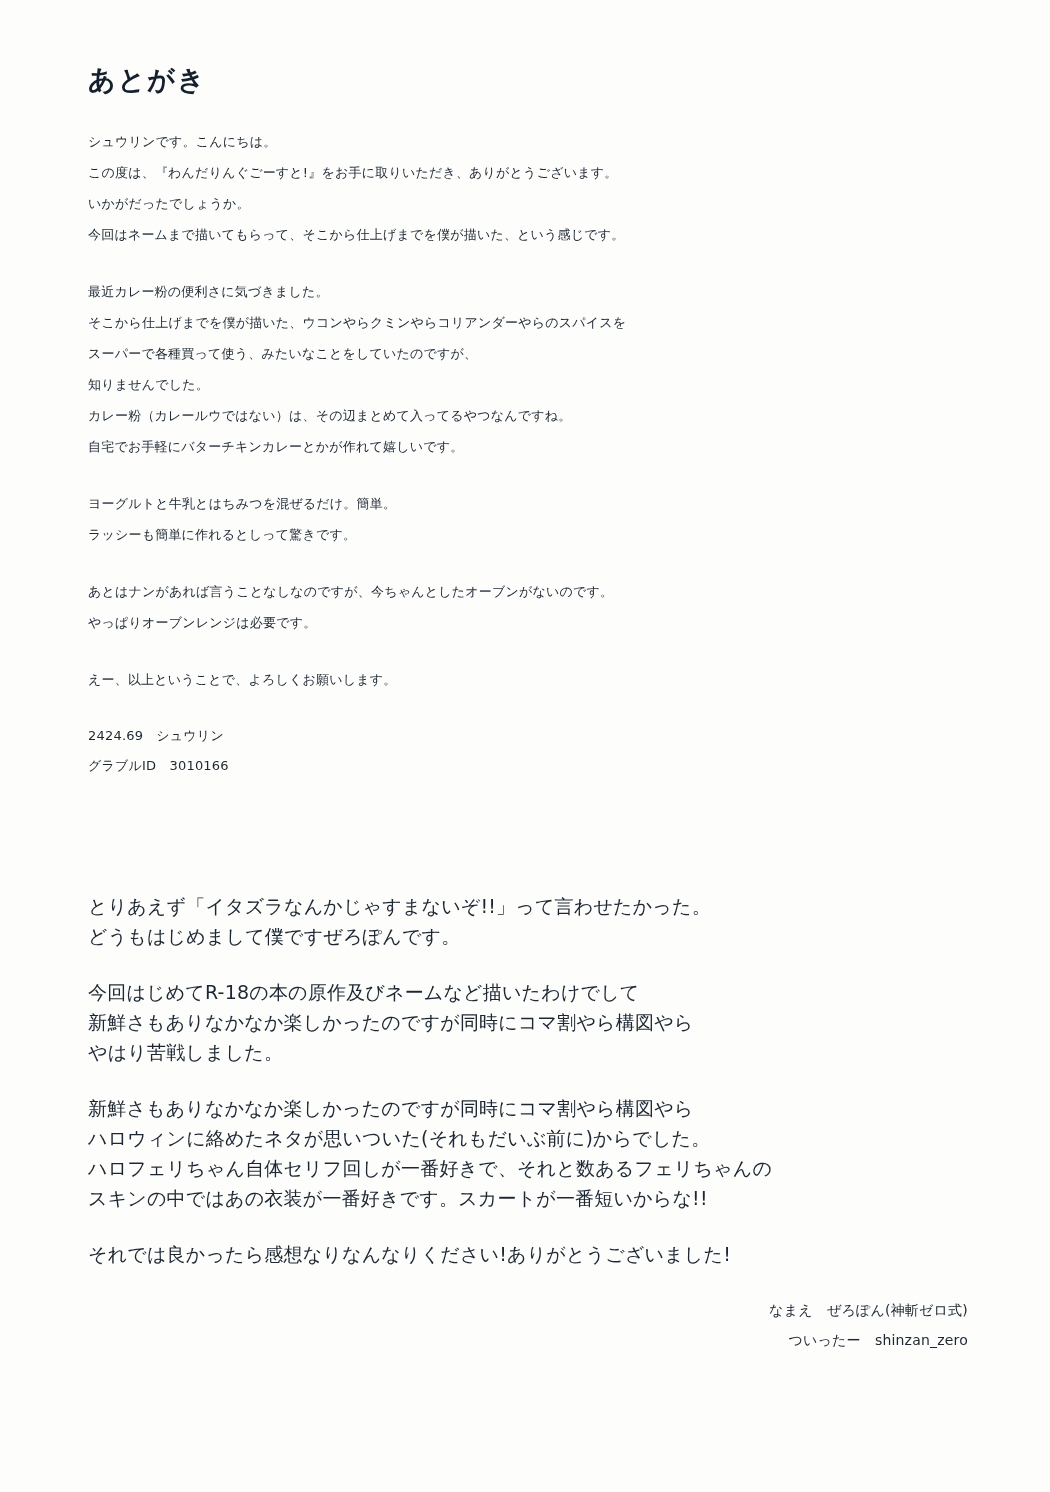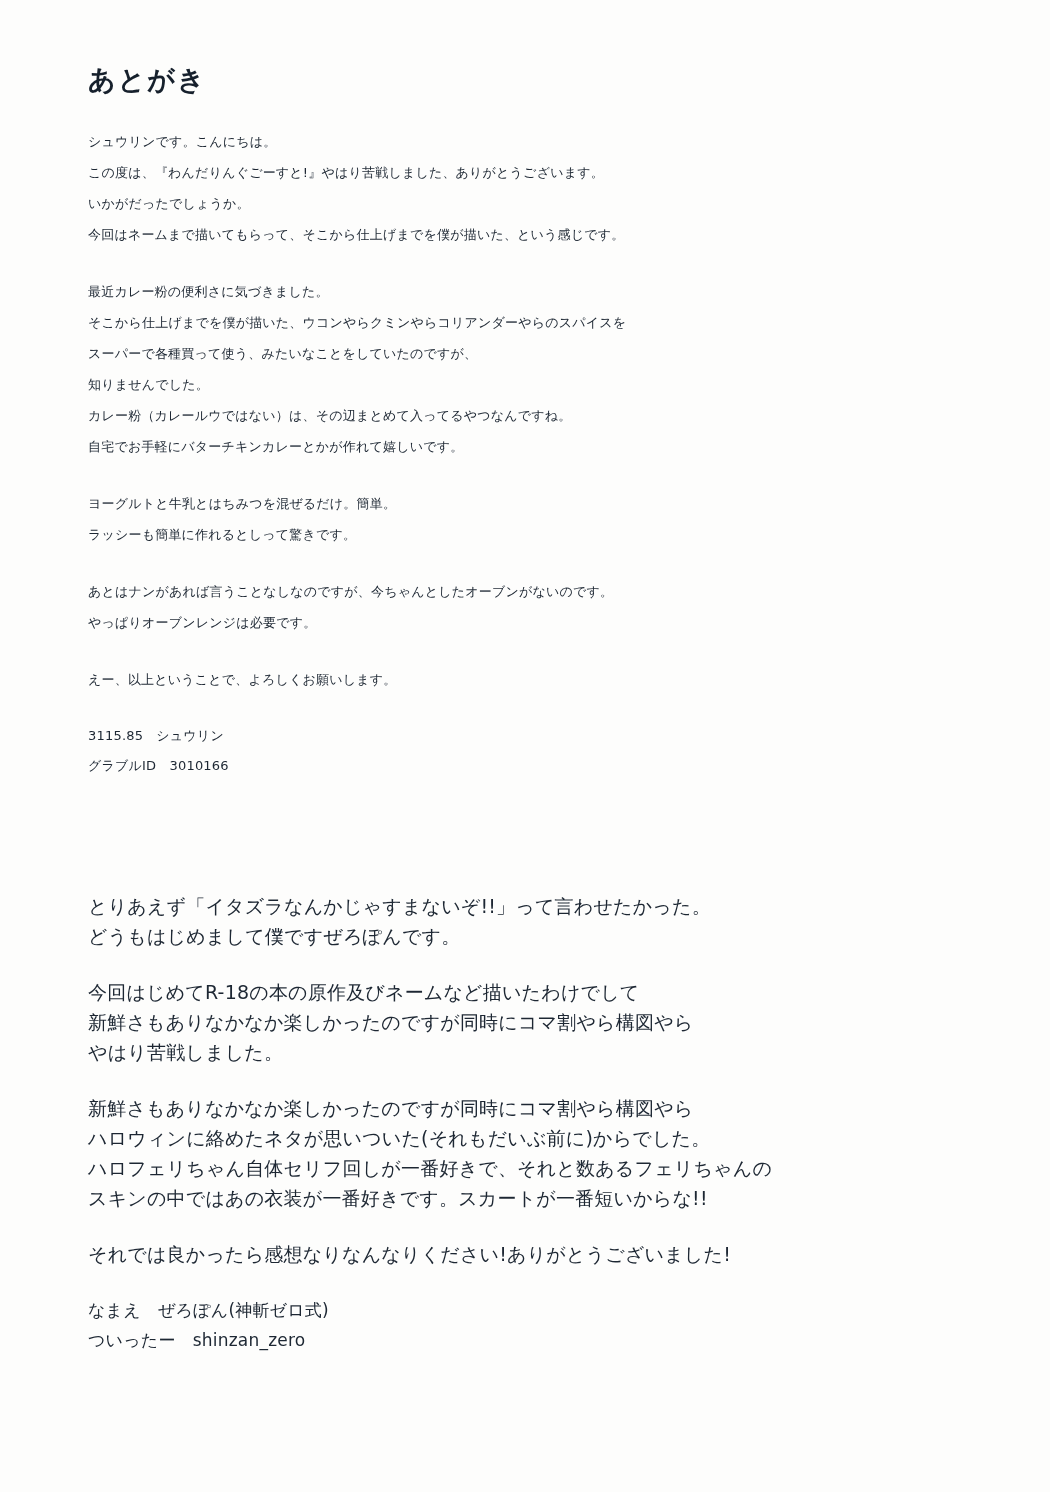--- a/index.html
+++ b/index.html
@@ -55,35 +55,36 @@
     line-height: 30px;
   }
   .section-gap {
     height: 84px;
   }
   .section2 .line {
     font-size: 19px;
     line-height: 30px;
   }
   .footer-block .line {
-    font-size: 17px;
+    font-size: 14px;
     line-height: 30px;
+    text-align: right;
   }
 </style>
 </head>
 <body>
 
 <div class="page">
   <div class="content">
 
     <h1 class="afterword-title">あとがき</h1>
 
     <div class="para">
       <div class="line">シュウリンです。こんにちは。</div>
-      <div class="line">この度は、『わんだりんぐごーすと!』やはり苦戦しました、ありがとうございます。</div>
+      <div class="line">この度は、『わんだりんぐごーすと!』をお手に取りいただき、ありがとうございます。</div>
       <div class="line">いかがだったでしょうか。</div>
       <div class="line">今回はネームまで描いてもらって、そこから仕上げまでを僕が描いた、という感じです。</div>
     </div>
 
     <div class="para">
       <div class="line">最近カレー粉の便利さに気づきました。</div>
       <div class="line">そこから仕上げまでを僕が描いた、ウコンやらクミンやらコリアンダーやらのスパイスを</div>
       <div class="line">スーパーで各種買って使う、みたいなことをしていたのですが、</div>
       <div class="line">知りませんでした。</div>
       <div class="line">カレー粉（カレールウではない）は、その辺まとめて入ってるやつなんですね。</div>
@@ -98,21 +99,21 @@
     <div class="para">
       <div class="line">あとはナンがあれば言うことなしなのですが、今ちゃんとしたオーブンがないのです。</div>
       <div class="line">やっぱりオーブンレンジは必要です。</div>
     </div>
 
     <div class="para">
       <div class="line">えー、以上ということで、よろしくお願いします。</div>
     </div>
 
     <div class="para sig">
-      <div class="line">3115.85　シュウリン</div>
+      <div class="line">2424.69　シュウリン</div>
       <div class="line">グラブルID　3010166</div>
     </div>
 
     <div class="section-gap"></div>
 
     <div class="section2">
 
       <div class="para">
         <div class="line">とりあえず「イタズラなんかじゃすまないぞ!!」って言わせたかった。</div>
         <div class="line">どうもはじめまして僕ですぜろぽんです。</div>

